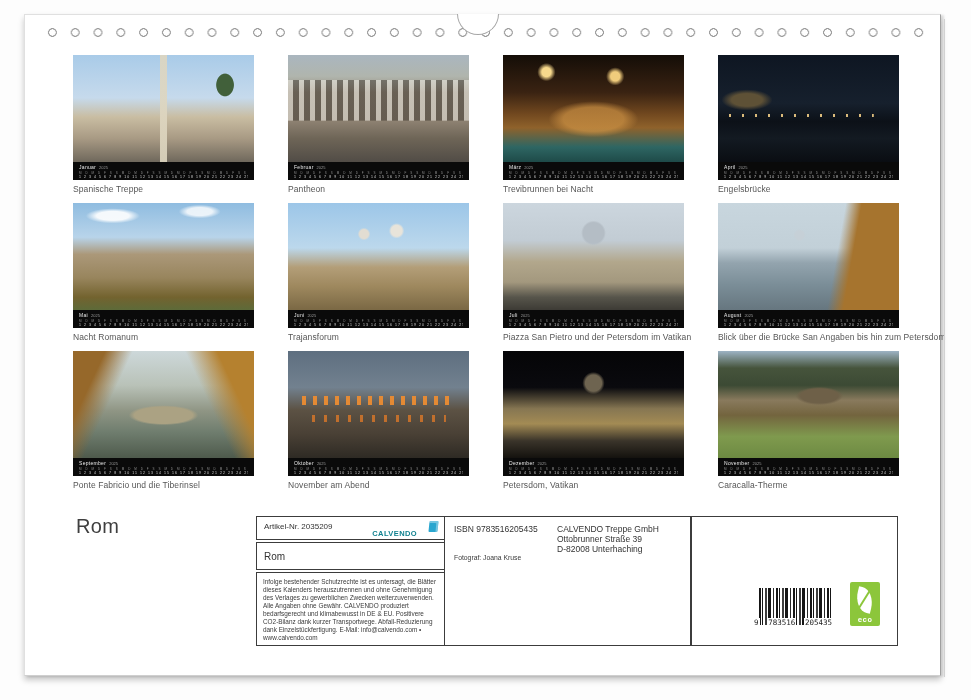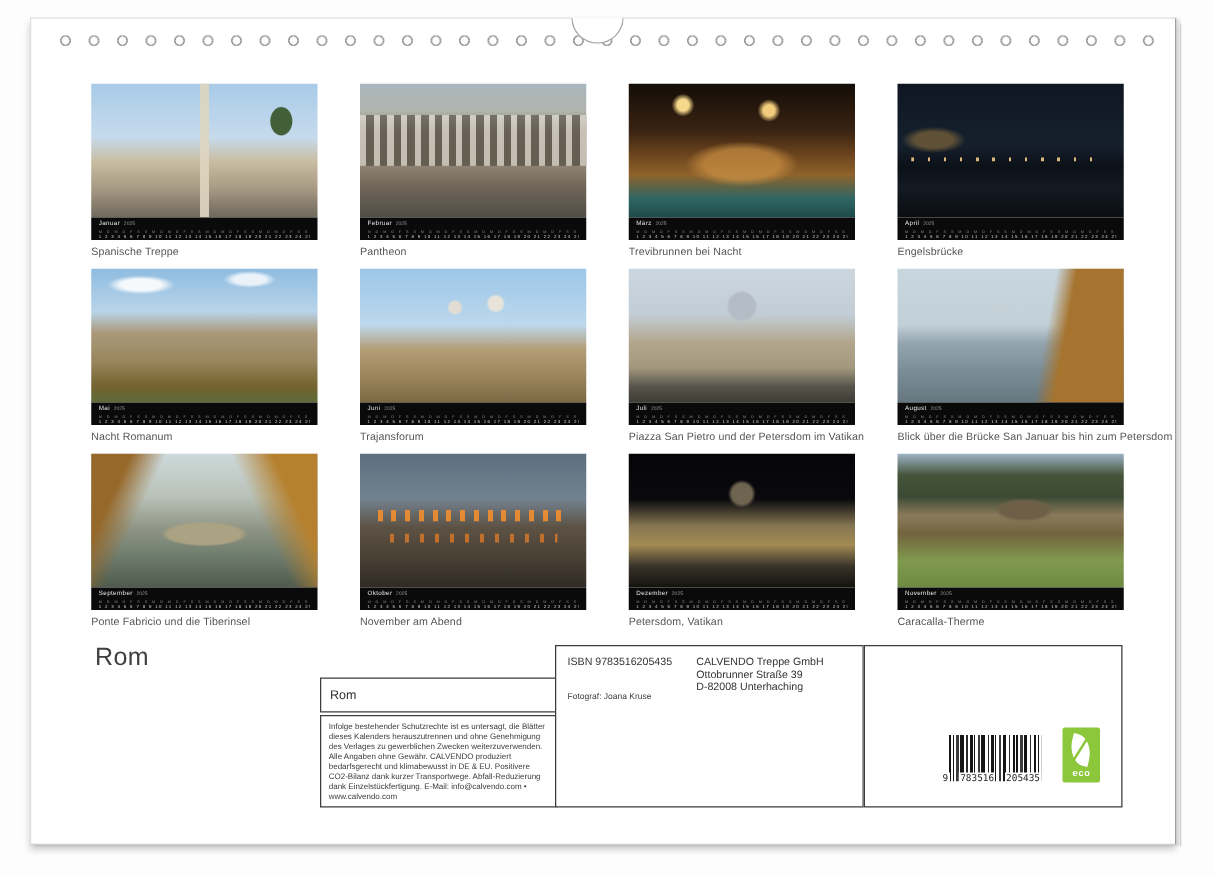--- a/index.html
+++ b/index.html
@@ -13,21 +13,21 @@
   .page::after { content:""; position:absolute; right:-5px; top:4px; bottom:-2px; width:1px; background:#d2d2d2; }
 
   
   .holes { position:absolute; top:11px; left:16px; right:14px; height:13px;
     background-image: radial-gradient(circle at 50% 50%, #ffffff 0 3.1px, #9b9b9b 3.2px 4.1px, rgba(0,0,0,0) 4.6px);
     background-size:22.8px 13px; background-repeat:repeat-x; }
   .hanger { position:absolute; top:-1px; left:432px; width:42px; height:21px; background:#fff;
     border:1px solid #a6a6a6; border-top:none; border-radius:0 0 42px 42px; z-index:3; }
 
   
-  .tiles { position:absolute; left:48px; top:52px; width:826px;
+  .tiles { position:absolute; left:48px; top:40px; width:826px;
     display:grid; grid-template-columns:repeat(4,181px); column-gap:34px; row-gap:7px; }
   .tile { width:181px; height:141px; }
   .photo { width:181px; height:107px; }
   .calbar { width:181px; height:18px; background:#0a0a0a; padding:2px 6px 1px 6px; overflow:hidden; }
   .calbar .mrow { display:flex; align-items:baseline; gap:3px; }
   .mname { font-size:5px; color:#e9e9e9; letter-spacing:.3px; }
   .myear { font-size:4px; color:#9a9a9a; }
   .cal-wd { font-size:3px; letter-spacing:1.55px; color:#8d8d8d; white-space:nowrap; overflow:hidden; height:4px; margin-top:1px; }
   .cal-days { font-size:3.5px; letter-spacing:1.05px; color:#d6d6d6; white-space:nowrap; overflow:hidden; height:5px; }
   .caption { margin-top:4px; font-size:8.5px; color:#565656; white-space:nowrap; letter-spacing:.1px; }
@@ -222,21 +222,21 @@
       <div class="tile">
         <div class="photo p7"></div>
         <div class="calbar">
           <div class="mrow">
               <span class="mname">August</span>
               <span class="myear">2025</span>
             </div>
           <div class="cal-wd">M D M D F S S M D M D F S S M D M D F S S M D M D F S S M D F</div>
           <div class="cal-days">1 2 3 4 5 6 7 8 9 10 11 12 13 14 15 16 17 18 19 20 21 22 23 24 25 26 27 28 29 30 31</div>
         </div>
-        <div class="caption">Blick über die Brücke San Januar bis hin zum Petersdom</div>
+        <div class="caption">Blick über die Brücke San Angaben bis hin zum Petersdom</div>
       </div>
 
       <div class="tile">
         <div class="photo p8"></div>
         <div class="calbar">
           <div class="mrow">
               <span class="mname">September</span>
               <span class="myear">2025</span>
             </div>
           <div class="cal-wd">M D M D F S S M D M D F S S M D M D F S S M D M D F S S M D F</div>
@@ -280,20 +280,32 @@
             </div>
           <div class="cal-wd">M D M D F S S M D M D F S S M D M D F S S M D M D F S S M D F</div>
           <div class="cal-days">1 2 3 4 5 6 7 8 9 10 11 12 13 14 15 16 17 18 19 20 21 22 23 24 25 26 27 28 29 30 31</div>
         </div>
         <div class="caption">Caracalla-Therme</div>
       </div>
     </div>
 
     <div class="big-title">Rom</div>
 
+    <div class="ibox box-artikel">
+      <div class="artikel-row">
+        <span class="artikel-text">Artikel-Nr. 2035209</span>
+        <span class="brandlogo">
+          <span>
+            <span class="brandword">CALVENDO</span>
+            <span class="brandline"></span>
+          </span>
+          <span class="brandmark"></span>
+        </span>
+      </div>
+    </div>
 
     <div class="ibox box-romtitle">Rom</div>
 
     <div class="ibox box-legal">
       <div class="legal-text">Infolge bestehender Schutzrechte ist es untersagt, die Blätter dieses Kalenders herauszutrennen und ohne Genehmigung des Verlages zu gewerblichen Zwecken weiterzuverwenden. Alle Angaben ohne Gewähr. CALVENDO produziert bedarfsgerecht und klimabewusst in DE &amp; EU. Positivere CO2-Bilanz dank kurzer Transportwege. Abfall-Reduzierung dank Einzelstückfertigung. E-Mail: info@calvendo.com • www.calvendo.com</div>
     </div>
 
     <div class="ibox box-isbn">
       <div class="isbn-text">ISBN 9783516205435</div>
       <div class="publisher">

